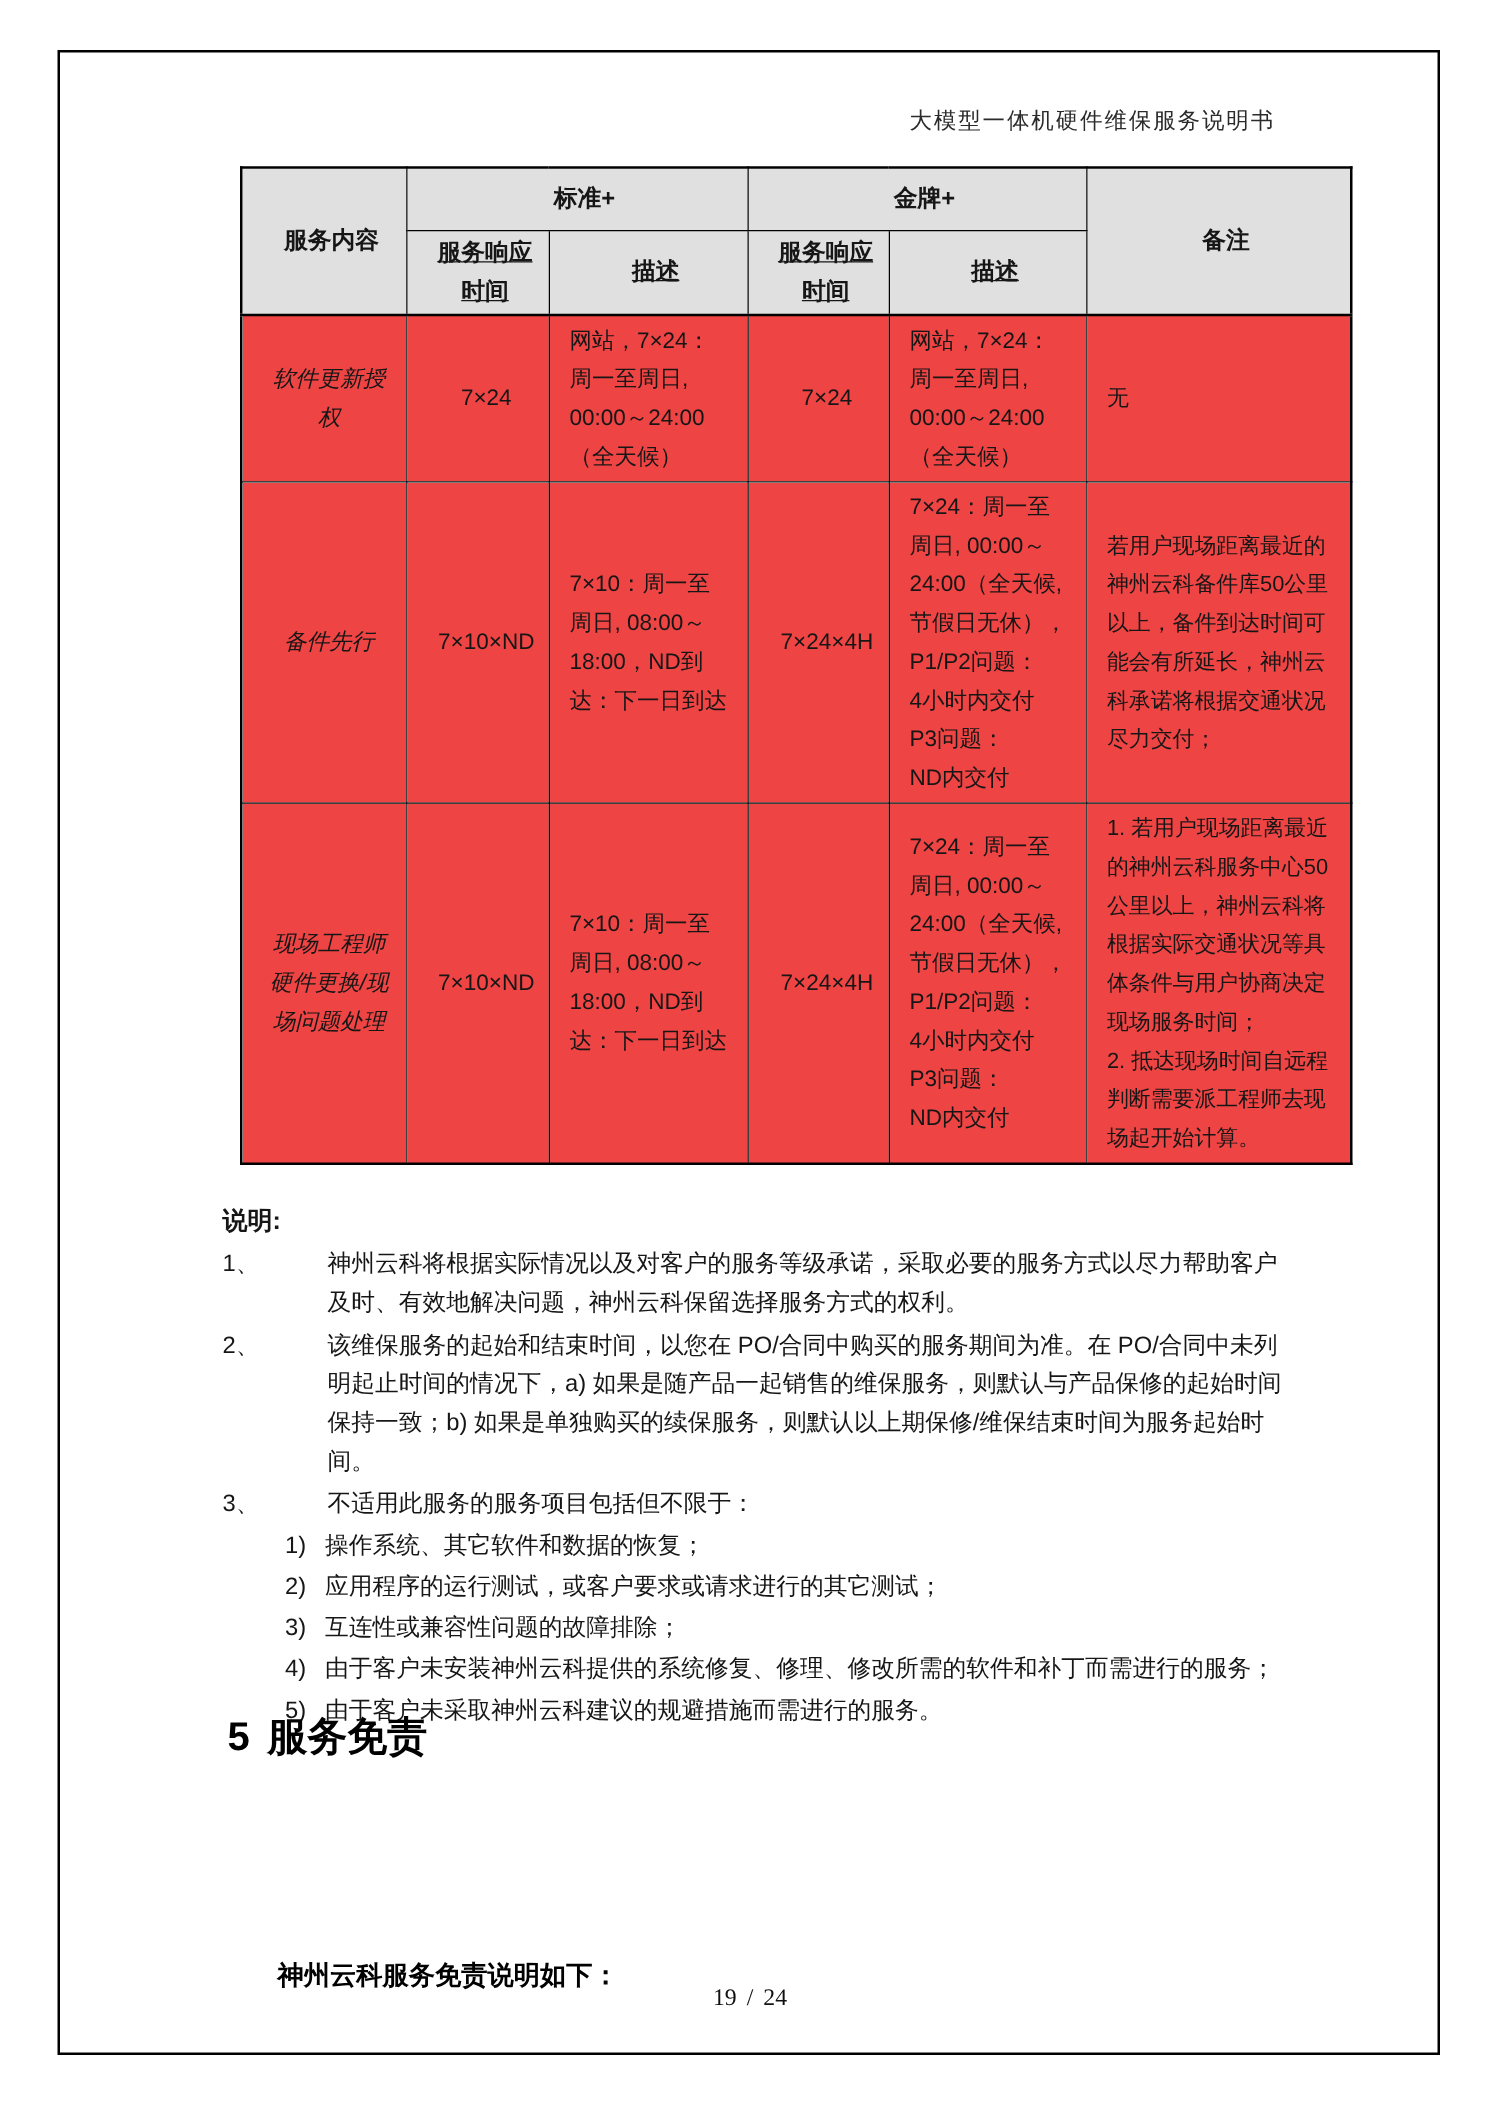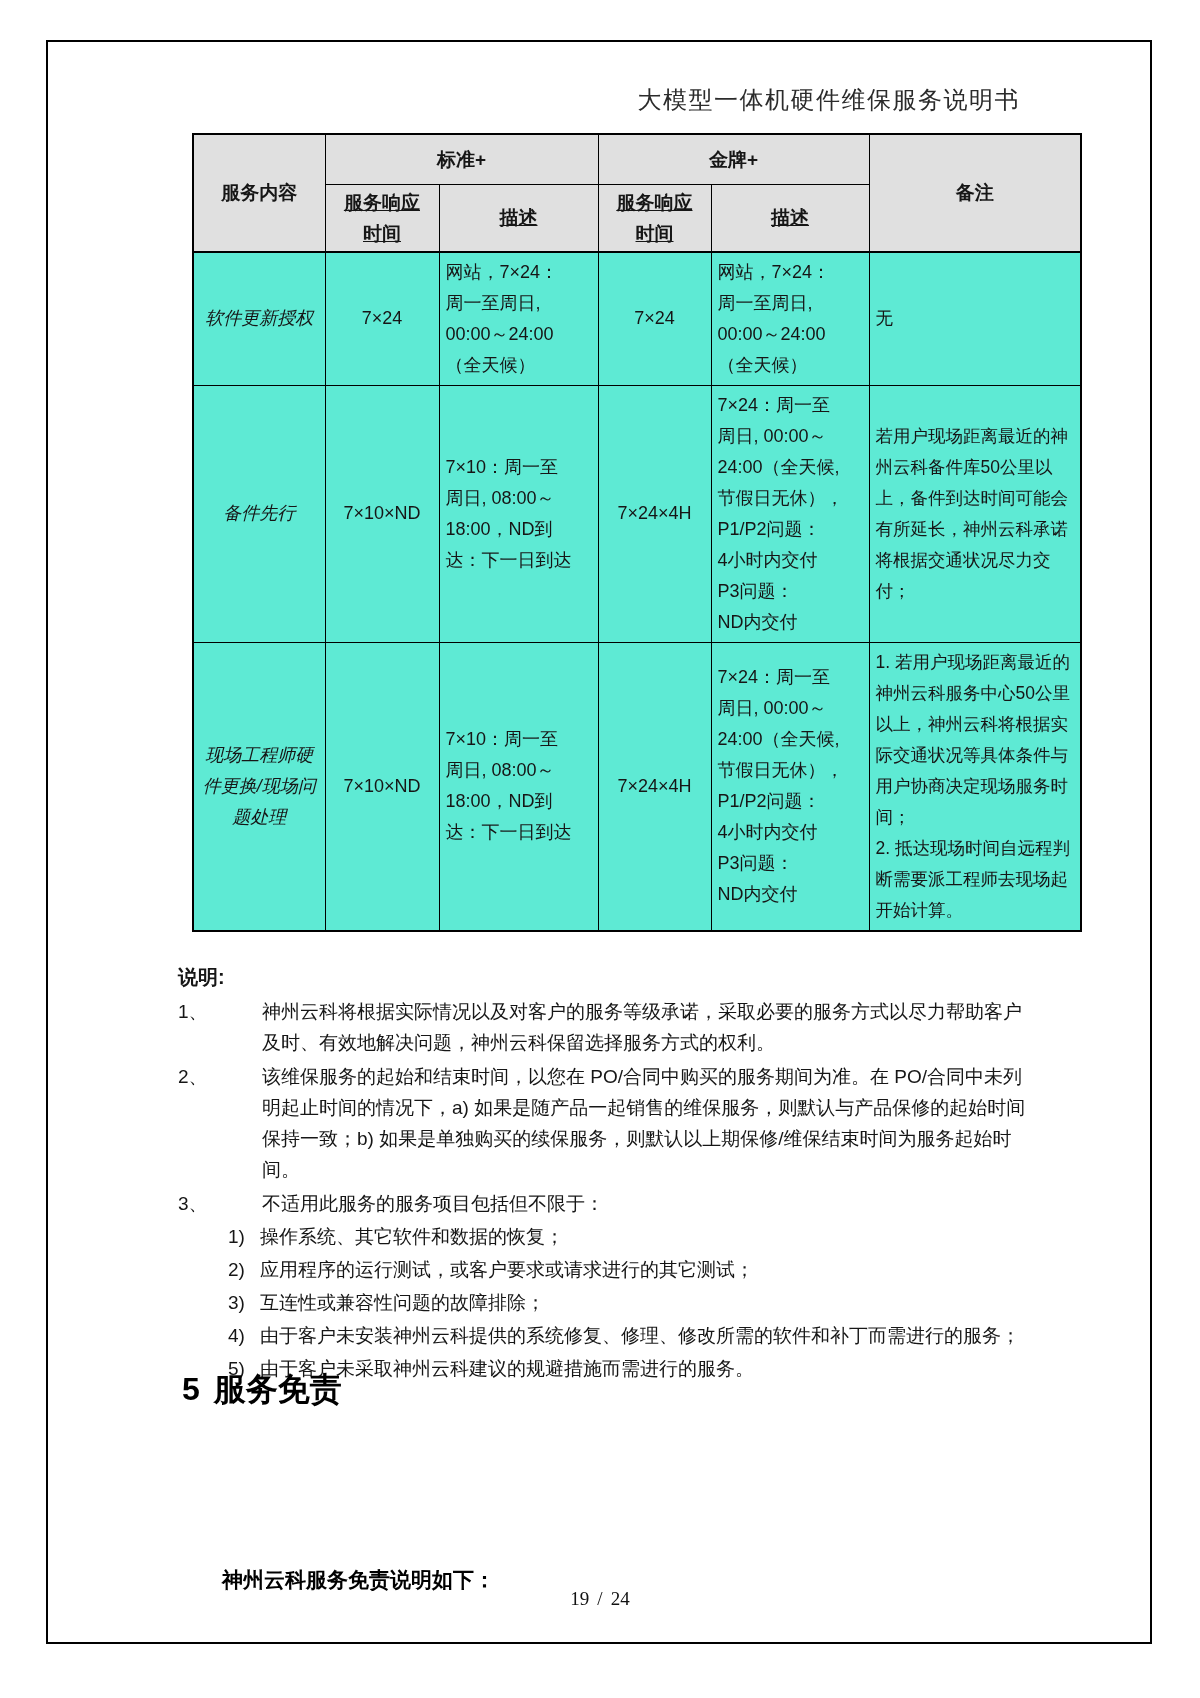--- a/index.html
+++ b/index.html
@@ -16,35 +16,36 @@
   .frame {
     position: absolute;
     left: 46px; top: 40px;
     width: 1106px; height: 1604px;
     border: 2px solid #000;
   }
   .doc-header {
     position: absolute;
     top: 84px; right: 180px;
     font-family: "Liberation Serif", "DejaVu Serif", serif;
-    font-size: 24px;
+    font-size: 18px;
     color: #2b2b2b;
     letter-spacing: 1.5px;
   }
   table.svc {
     position: absolute;
     left: 192px; top: 133px;
     width: 888px;
     border-collapse: collapse;
     table-layout: fixed;
     border: 2px solid #000;
   }
   table.svc th, table.svc td {
     border: 1px solid #000;
     overflow: hidden;
+    padding-left: 16px;
   }
   thead th {
     background: #e0e0e0;
     font-weight: bold;
     font-size: 19px;
     text-align: center;
     vertical-align: middle;
     white-space: pre-line;
     line-height: 31px;
     padding: 2px 4px;
@@ -53,21 +54,21 @@
   thead tr.h2 { height: 61px; text-decoration: underline; }
   thead { border-bottom: 2px solid #000; }
   tbody tr.r1 { height: 129px; }
   tbody tr.r2 { height: 250px; }
   tbody tr.r3 { height: 288px; }
   tbody td {
     font-size: 18px;
     line-height: 31px;
     vertical-align: middle;
     white-space: pre-line;
-    background: #5eead4;
+    background: #ef4444;
   }
   td.c-service { text-align: center; padding: 4px 8px; font-style: italic; }
   td.c-time    { text-align: center; padding: 4px 2px; }
   td.c-desc    { text-align: left; padding: 4px 6px; }
   td.c-remark  { text-align: left; padding: 4px 6px; font-size: 17.5px; }
 
   .notes {
     position: absolute;
     left: 178px; top: 962px;
     width: 856px;

